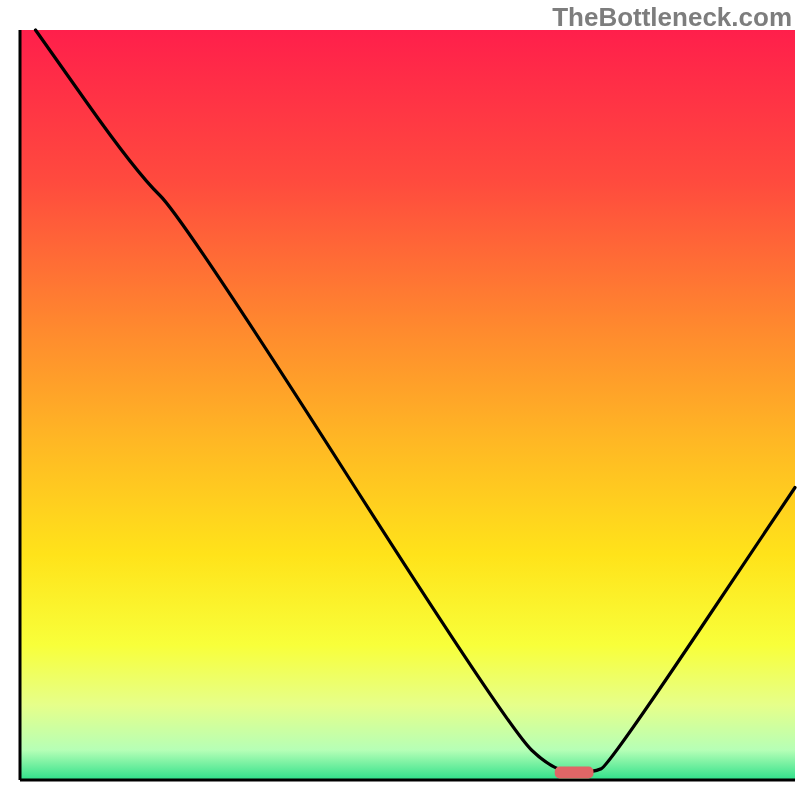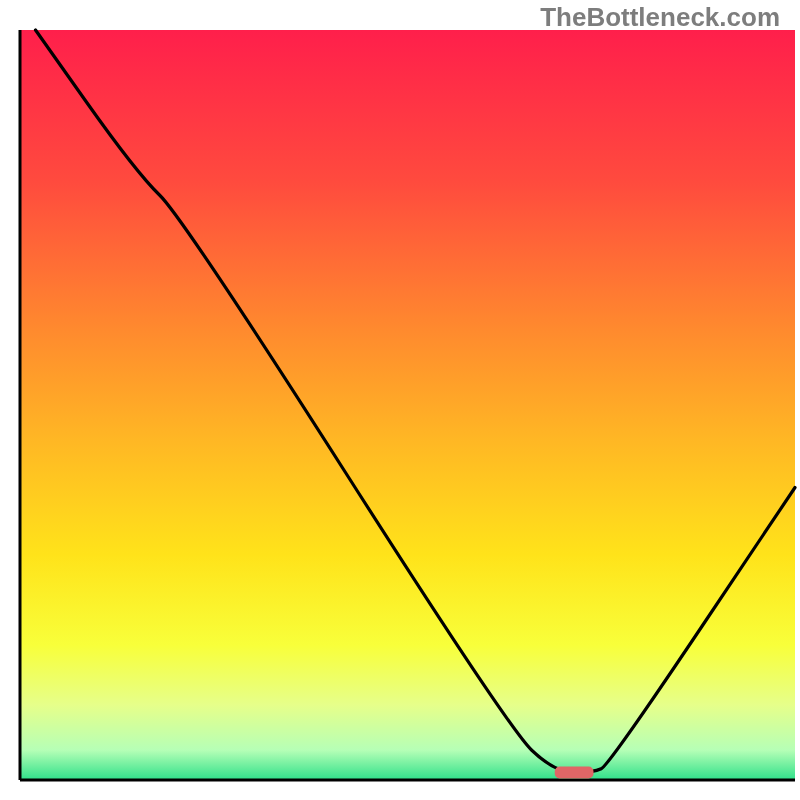--- a/index.html
+++ b/index.html
@@ -11,21 +11,21 @@
     overflow: hidden;
   }
   .chart-container {
     position: relative;
     width: 800px;
     height: 800px;
   }
   .watermark {
     position: absolute;
     top: 2px;
-    right: 20px;
+    right: 8px;
     font-family: Arial, Helvetica, sans-serif;
     font-size: 26px;
     font-weight: bold;
     color: #7d7d7d;
     z-index: 3;
     text-align: center;
   }
   svg.plot {
     position: absolute;
     top: 0;

